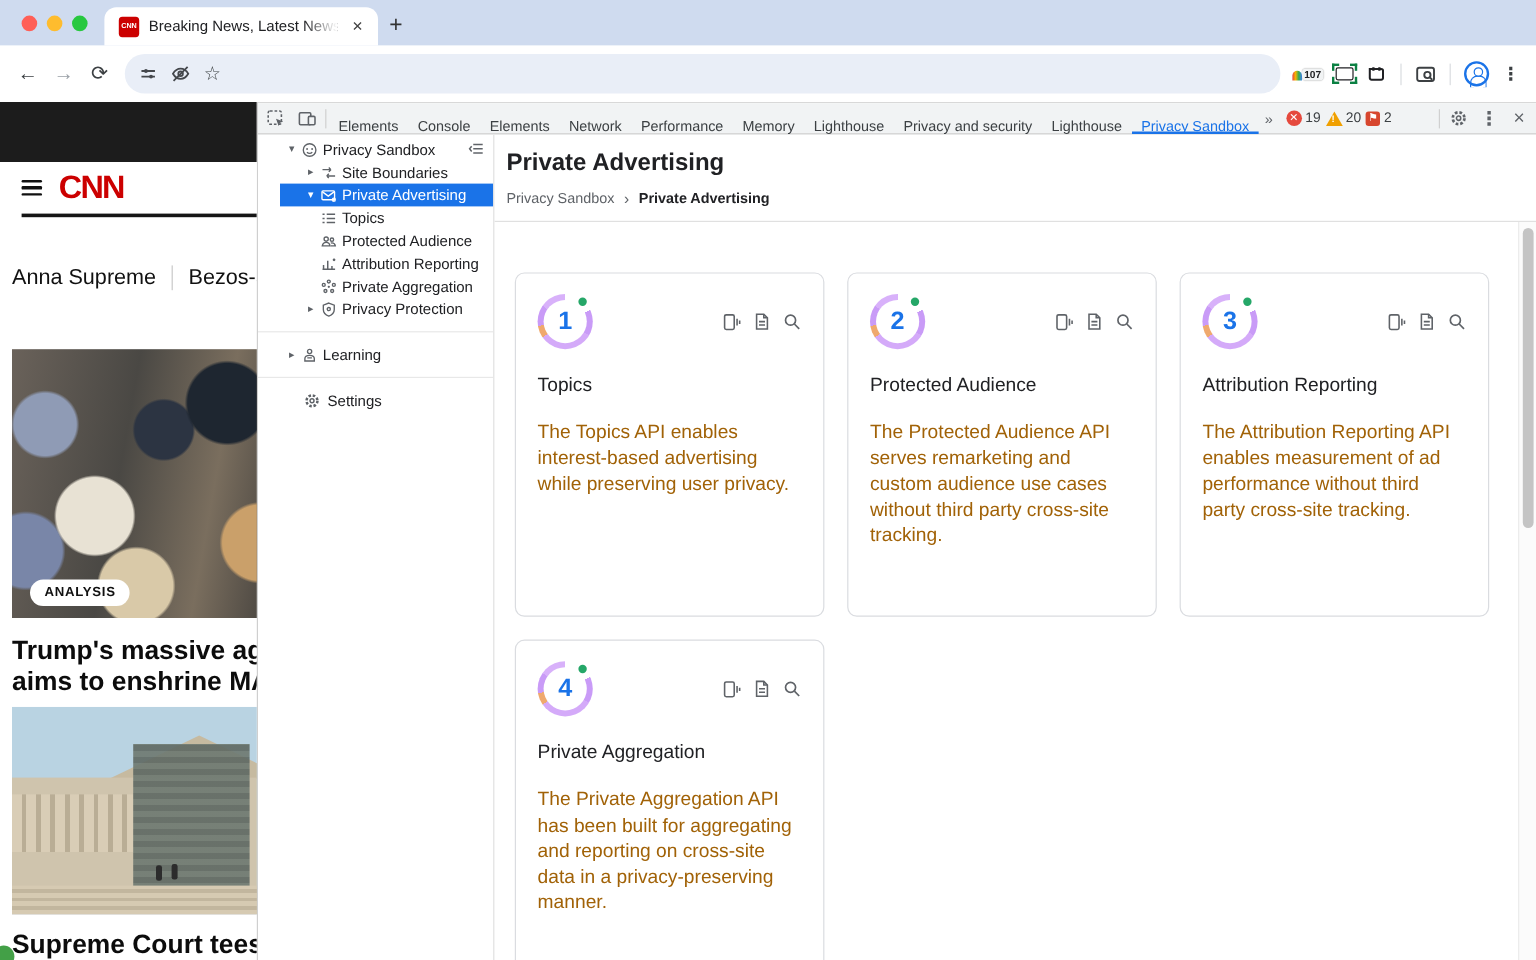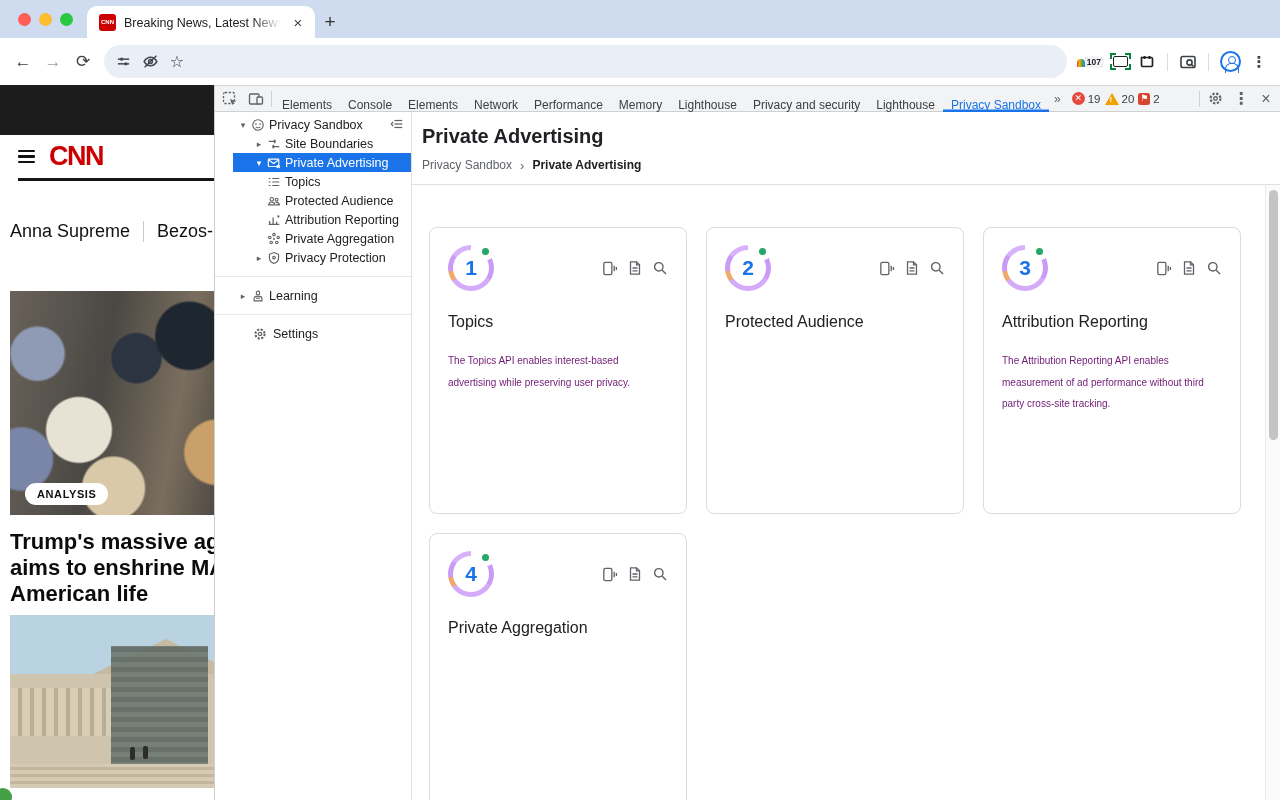--- a/index.html
+++ b/index.html
@@ -131,21 +131,21 @@
   .cards { margin-top:22px; display:grid; grid-template-columns:repeat(3, 258px); gap:19px; }
   .card { width:258px; height:287px; border:1px solid #dadce0; border-radius:8px; background:#fff; padding:17px 18px; }
   .card-top { display:flex; align-items:center; justify-content:space-between; }
   .ring { position:relative; width:46px; height:46px; }
   .ring-g { position:absolute; inset:0; border-radius:50%; background:conic-gradient(from 65deg, #c99bf7 0 55deg, #d4aaf9 55deg 170deg, #efa96e 170deg 196deg, #c99bf7 196deg 240deg, #d8b1fa 240deg 295deg, transparent 295deg 360deg); }
   .ring-in { position:absolute; left:5px; top:5px; width:36px; height:36px; border-radius:50%; background:#fff; }
   .ring-num { position:absolute; inset:0; display:flex; align-items:center; justify-content:center; font-size:21px; font-weight:bold; color:#1a73e8; }
   .ring-dot { position:absolute; top:3px; right:5px; width:7px; height:7px; border-radius:50%; background:#25a768; }
   .card-icons { display:flex; align-items:center; gap:9px; color:#5f6368; }
   .card-title { margin-top:22px; font-size:16px; color:#202124; }
-  .card-desc { margin-top:19px; font-size:10px; line-height:21.5px; color:#701a75; }
+  .card-desc { margin-top:19px; font-size:16px; line-height:21.5px; color:#a16207; }
 
   
   .dt-scroll { position:absolute; top:73px; right:0; bottom:0; width:15px; background:#fbfbfb; border-left:1px solid #ececec; }
   .dt-thumb { position:absolute; top:5px; left:2.5px; width:9px; height:250px; border-radius:5px; background:#c4c4c4; }
 </style>
 </head>
 <body>
 
 <div class="window">
 
@@ -235,21 +235,20 @@
       <div class="eyebrow">
         <span class="eb">Anna Supreme</span>
         <span class="eb">Bezos-Sánchez</span>
       </div>
       <div class="art-img img-crowd">
         <span class="badge-analysis">ANALYSIS</span>
       </div>
       <div class="headline">
         <div>Trump's massive agenda</div>
         <div>aims to enshrine MAGA</div>
-        <div>American life</div>
       </div>
       <div class="art-img art-img2">
         <div class="sc-sky"></div>
         <div class="sc-pediment"></div>
         <div class="sc-building"></div>
         <div class="sc-cols"></div>
         <div class="sc-mesh"></div>
         <div class="sc-steps"></div>
         <div class="sc-fig" style="left:52%; bottom:16%;"></div>
         <div class="sc-fig" style="left:58%; bottom:17%;"></div>
@@ -507,20 +506,21 @@
                       </span>
                     <span>
                         <svg class="ic" width="16" height="16" viewBox="0 0 16 16" fill="none" stroke="currentColor" stroke-width="1.4">
                           <circle cx="6.8" cy="6.8" r="4.2"></circle>
                           <line x1="10" y1="10" x2="14" y2="14"></line>
                         </svg>
                       </span>
                   </div>
                 </div>
                 <div class="card-title">Protected Audience</div>
+                <div class="card-desc">The Protected Audience API serves remarketing and custom audience use cases without third party cross-site tracking.</div>
               </div>
 
               <div class="card">
                 <div class="card-top">
                   <div class="ring">
                     <div class="ring-g"></div>
                       <div class="ring-in"></div>
                     <div class="ring-num">3</div>
                     <div class="ring-dot"></div>
                   </div>
@@ -574,20 +574,21 @@
                       </span>
                     <span>
                         <svg class="ic" width="16" height="16" viewBox="0 0 16 16" fill="none" stroke="currentColor" stroke-width="1.4">
                           <circle cx="6.8" cy="6.8" r="4.2"></circle>
                           <line x1="10" y1="10" x2="14" y2="14"></line>
                         </svg>
                       </span>
                   </div>
                 </div>
                 <div class="card-title">Private Aggregation</div>
+                <div class="card-desc">The Private Aggregation API has been built for aggregating and reporting on cross-site data in a privacy-preserving manner.</div>
               </div>
 
             </div>
           </div>
           <div class="dt-scroll">
             <div class="dt-thumb"></div>
           </div>
         </div>
 
       </div>

